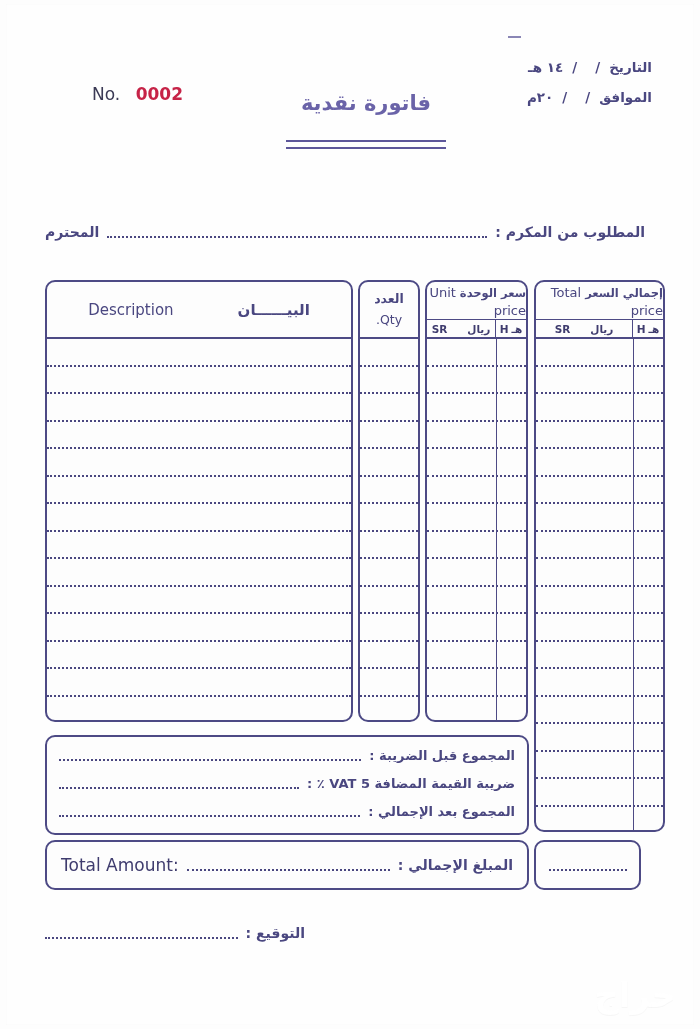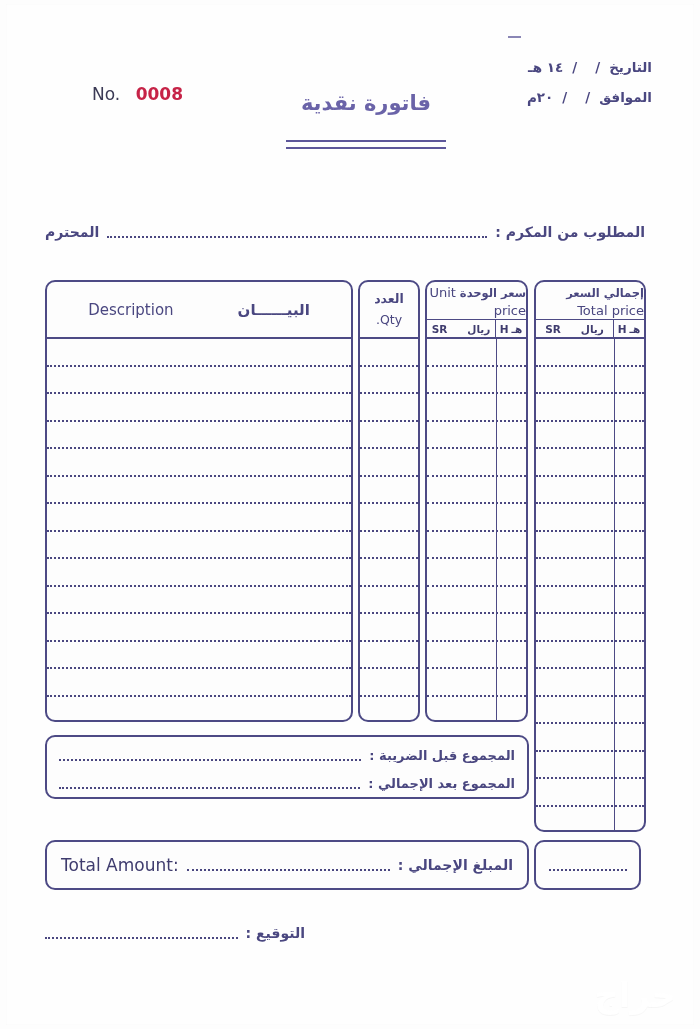--- a/index.html
+++ b/index.html
@@ -107,21 +107,21 @@
     border: 2px solid #4d4a85;
     border-radius: 10px;
     box-sizing: border-box;
     background: #fdfdfd;
   }
 
   
   #col-desc  { left: 0;   top: 0; width: 308px; height: 445px; }
   #col-qty   { left: 313; top: 0; width: 62px;  height: 445px; }
   #col-unit  { left: 380px; top: 0; width: 103px; height: 445px; }
-  #col-total { left: 489px; top: 0; width: 112px; height: 550px; }
+  #col-total { left: 489px; top: 0; width: 131px; height: 550px; }
 
   .hd {
     text-align: center;
     direction: rtl;
     color: #4a4780;
     box-sizing: border-box;
     overflow: hidden;
   }
   .hd .ar { font-weight: bold; display: block; }
   .hd .en { display: block; }
@@ -187,21 +187,21 @@
   .vdiv {
     position: absolute;
     top: 57px;
     width: 0;
     border-left: 1.5px solid #4d4a85;
   }
 
   
   #totals-box {
     position: absolute; left: 45px; top: 735px;
-    width: 484px; height: 64px;
+    width: 484px; height: 100px;
     border: 2px solid #4d4a85;
     border-radius: 10px;
     box-sizing: border-box;
     padding: 4px 12px 0 12px;
     direction: rtl;
     background: #fdfdfd;
   }
   .trow {
     display: flex; align-items: center;
     height: 28px;
@@ -294,21 +294,21 @@
       </div>
     </div>
 
     <div id="title-wrap">
       <div id="doc-title">فاتورة نقدية</div>
       <div id="title-rule"></div>
     </div>
 
     <div id="invoice-no">
       <span class="no-label">No.</span>
-      <span class="no-value">0008</span>
+      <span class="no-value">0002</span>
     </div>
   </div>
 
   <div id="customer-row">
     <span class="label">المطلوب من المكرم :</span>
     <span class="dotfill"></span>
     <span class="suffix">المحترم</span>
   </div>
 
   <div id="table-area">
@@ -431,20 +431,24 @@
       <div class="vdiv" id="vdiv-total" style="height: 493px; right: 29px;"></div>
     </div>
   </div>
 
   <div id="totals-box">
     <div class="trow">
       <span class="tlabel">المجموع قبل الضريبة :</span>
       <span class="tdots"></span>
     </div>
     <div class="trow">
+      <span class="tlabel">ضريبة القيمة المضافة  VAT 5 ٪ :</span>
+      <span class="tdots"></span>
+    </div>
+    <div class="trow">
       <span class="tlabel">المجموع بعد الإجمالي :</span>
       <span class="tdots"></span>
     </div>
   </div>
 
   <div id="grand-box">
     <span class="glabel">المبلغ الإجمالي :</span>
     <span class="gdots"></span>
     <span class="gen">Total Amount:</span>
   </div>

